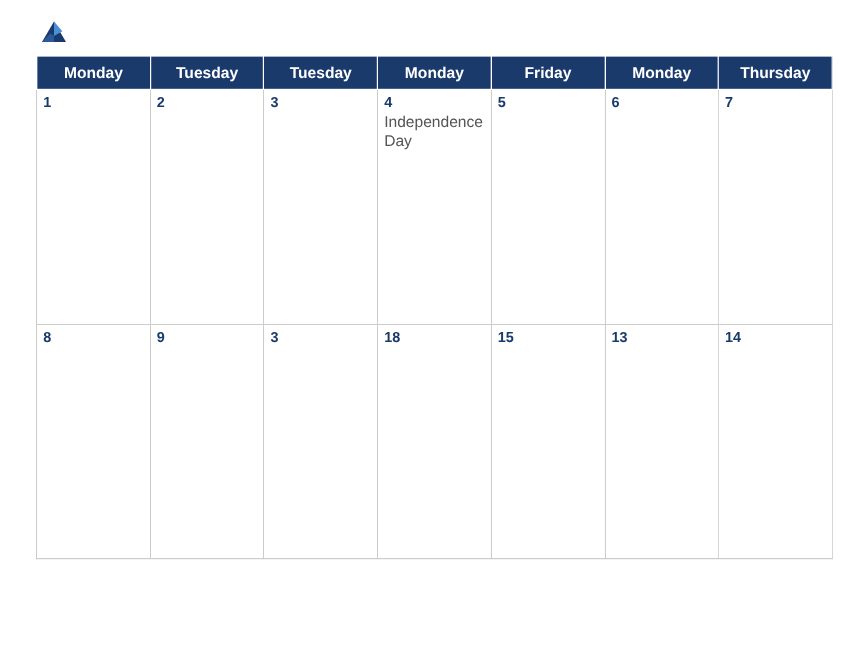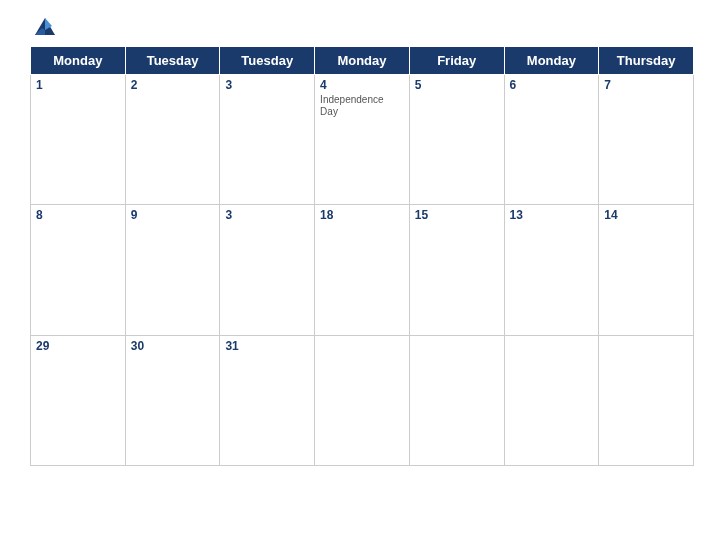--- a/index.html
+++ b/index.html
@@ -81,21 +81,21 @@
       height: 76px;
       position: relative;
     }
     .day-number {
       font-size: 12px;
       font-weight: bold;
       color: #1a3a6b;
       display: block;
     }
     .holiday-label {
-      font-size: 10px;
+      font-size: 13px;
       color: #555;
       margin-top: 2px;
       display: block;
       line-height: 1.2;
     }
     
     .calendar-table tbody tr td.has-date .day-number {
       color: #1a3a6b;
     }
     
@@ -180,30 +180,15 @@
           <td class="has-date">
             <span class="day-number">15</span>
           </td>
           <td class="has-date">
             <span class="day-number">13</span>
           </td>
           <td class="has-date">
             <span class="day-number">14</span>
           </td>
         </tr>
-        <tr class="week-row">
-          <td class="has-date">
-            <span class="day-number">29</span>
-          </td>
-          <td class="has-date">
-            <span class="day-number">30</span>
-          </td>
-          <td class="has-date">
-            <span class="day-number">31</span>
-          </td>
-          <td></td>
-          <td></td>
-          <td></td>
-          <td></td>
-        </tr>
       </tbody>
   </table>
 </div>
 
 </body></html>

